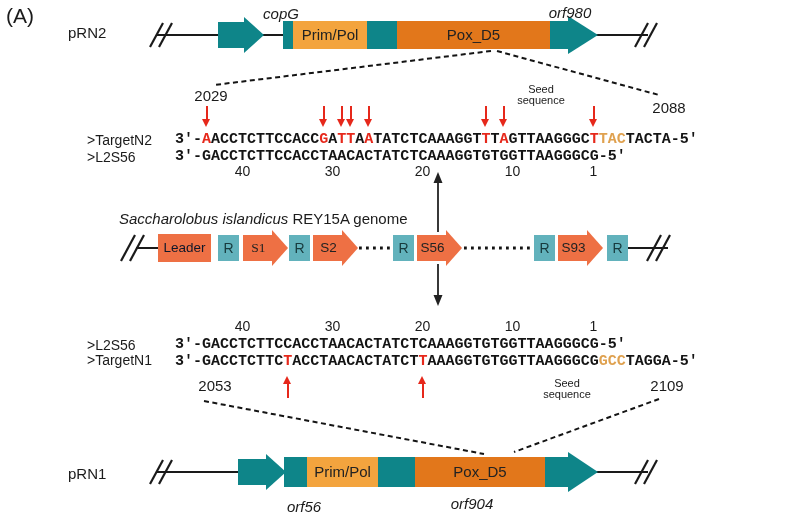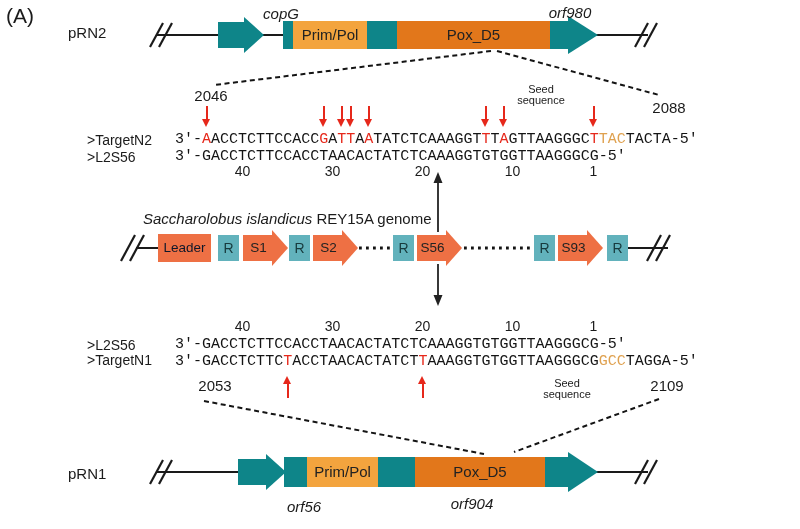--- a/index.html
+++ b/index.html
@@ -27,21 +27,21 @@
   .sarrow{position:absolute;z-index:2;width:46px;height:36px;}
   .sarrow .body{position:absolute;left:0;top:5px;width:29px;height:26px;background:var(--locus);}
   .sarrow .head{position:absolute;left:29px;top:0;width:0;height:0;
                 border-top:18px solid transparent;border-bottom:18px solid transparent;
                 border-left:16px solid var(--locus);}
   .sarrow .slabel{position:absolute;left:0;top:5px;width:31px;height:26px;line-height:26px;
                   text-align:center;font-size:13.5px;color:#222;z-index:3;}
   
   .seqlabel{position:absolute;z-index:3;font-size:14px;white-space:pre;}
   .seq{position:absolute;z-index:3;font-family:"Liberation Mono",monospace;
-       font-weight:normal;font-size:15px;letter-spacing:0;white-space:pre;color:#141414;}
+       font-weight:bold;font-size:15px;letter-spacing:0;white-space:pre;color:#141414;}
   .nt-red{color:var(--red);}
   .nt-or{color:var(--tan);}
   .tick{position:absolute;z-index:3;font-size:14px;transform:translateX(-50%);}
   .coord{position:absolute;z-index:3;font-size:15px;transform:translateX(-50%);}
   .seed{position:absolute;z-index:3;font-size:11px;line-height:11px;
         transform:translateX(-50%);text-align:center;}
   
   .varrow{position:absolute;z-index:3;width:0;height:0;}
   .varrow .stick{position:absolute;left:-1px;width:2px;background:var(--red);}
   .varrow .head{position:absolute;width:0;height:0;border-left:4.5px solid transparent;
@@ -104,25 +104,25 @@
     <div class="seg seg-teal" style="left:0;width:10px;"></div>
     <div class="seg seg-lt" style="left:10px;width:74px;"></div>
     <div class="seg seg-teal" style="left:84px;width:30px;"></div>
     <div class="seg seg-dk" style="left:114px;width:153px;"></div>
     <div class="seg seg-teal" style="left:267px;width:18px;"></div>
     <div class="seg-label" style="left:10px;top:0;width:74px;line-height:28px;">Prim/Pol</div>
     <div class="seg-label" style="left:114px;top:0;width:153px;line-height:28px;">Pox_D5</div>
   </div>
   <div class="tri" style="left:568px;top:16px;border-top:19px solid transparent;border-bottom:19px solid transparent;border-left:30px solid var(--teal);"></div>
 
-  <div class="txt" style="left:143px;top:210px;"><span class="ital">Saccharolobus islandicus</span><span> REY15A genome</span></div>
+  <div class="txt" style="left:119px;top:210px;"><span class="ital">Saccharolobus islandicus</span><span> REY15A genome</span></div>
 
   <div class="leaderbox" style="left:158px;top:234px;width:53px;height:28px;line-height:28px;">Leader</div>
   <div class="rbox" style="left:218px;top:235px;">R</div>
-  <div class="sarrow" style="left:243px;top:230px;">
+  <div class="sarrow" style="left:243px;top:230px;font-family:Liberation Serif, serif;">
     <div class="body"></div>
     <div class="head"></div>
     <div class="slabel">S1</div>
   </div>
   <div class="rbox" style="left:289px;top:235px;">R</div>
   <div class="sarrow" style="left:313px;top:230px;">
     <div class="body"></div>
     <div class="head"></div>
     <div class="slabel">S2</div>
   </div>
@@ -133,21 +133,21 @@
     <div class="slabel">S56</div>
   </div>
   <div class="rbox" style="left:534px;top:235px;">R</div>
   <div class="sarrow" style="left:558px;top:230px;">
     <div class="body"></div>
     <div class="head"></div>
     <div class="slabel">S93</div>
   </div>
   <div class="rbox" style="left:607px;top:235px;">R</div>
 
-  <div class="coord" style="left:211px;top:87px;">2046</div>
+  <div class="coord" style="left:211px;top:87px;">2029</div>
   <div class="coord" style="left:669px;top:99px;">2088</div>
   <div class="seed" style="left:541px;top:84px;">
     <div>Seed</div>
     <div>sequence</div>
   </div>
   <div class="coord" style="left:215px;top:377px;">2053</div>
   <div class="coord" style="left:667px;top:377px;">2109</div>
   <div class="seed" style="left:567px;top:378px;">
     <div>Seed</div>
     <div>sequence</div>

